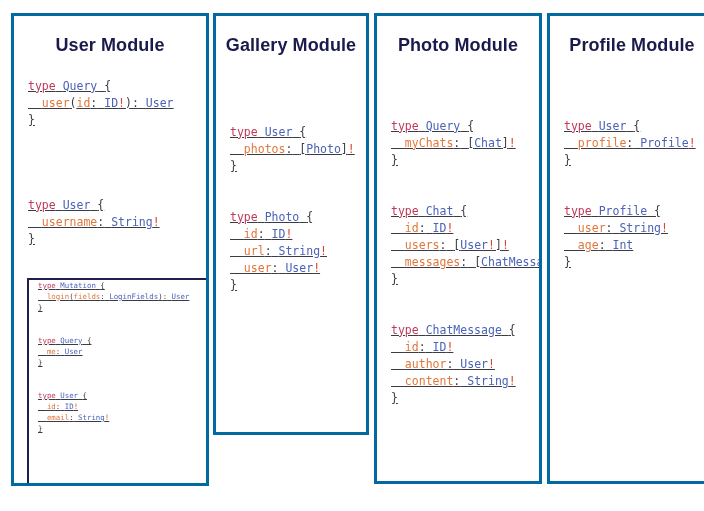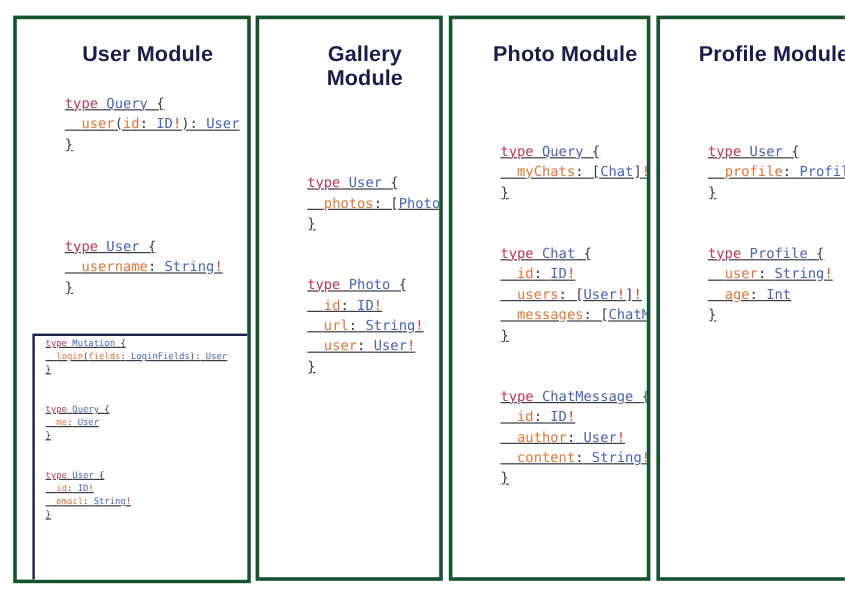--- a/index.html
+++ b/index.html
@@ -18,24 +18,23 @@
   #board {
     position: relative;
     width: 704px;
     height: 511px;
     background: #ffffff;
   }
 
   .module-card {
     position: absolute;
     background: #ffffff;
-    border: 3px solid #14532d;
+    border: 3px solid #0369a1;
     box-sizing: border-box;
     overflow: hidden;
-    padding-left: 26px;
   }
 
   .module-title {
     text-align: center;
     font-weight: bold;
     color: #1b1b4b;
     font-size: 18px;
     letter-spacing: 0.1px;
     margin-top: 20px;
     margin-bottom: 0;
@@ -76,21 +75,21 @@
   .nested-card .code-block {
     font-size: 7.4px;
     line-height: 11px;
     padding-left: 9px;
   }
   .nested-card .code-block .gap { height: 11px; }
 
   
   #card-user    { left: 11px;  top: 13px;  width: 198px; height: 473px; }
   #card-auth    { left: 13px;  top: 262px; width: 186px; height: 219px; }
-  #card-gallery { left: 213px; top: 13px;  width: 156px; height: 471px; }
+  #card-gallery { left: 213px; top: 13px;  width: 156px; height: 422px; }
   #card-chat    { left: 374px; top: 13px;  width: 168px; height: 471px; }
   #card-profile { left: 547px; top: 13px;  width: 170px; height: 471px; }
 
   #card-user    > .code-block { padding-top: 22px; }
   #card-gallery > .code-block { padding-top: 68px; }
   #card-chat    > .code-block { padding-top: 62px; }
   #card-profile > .code-block { padding-top: 62px; }
 </style>
 </head>
 <body>

